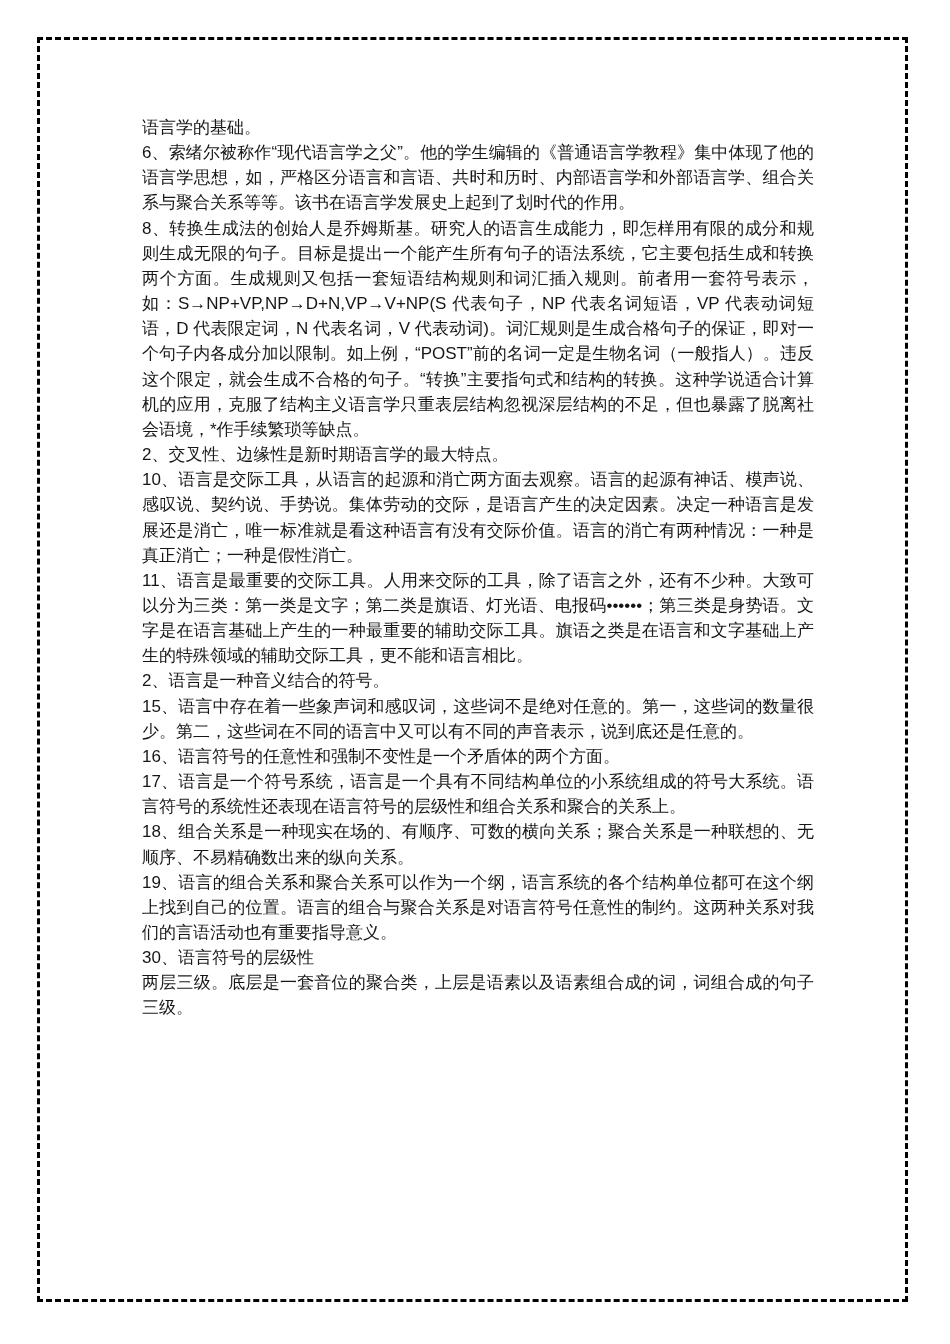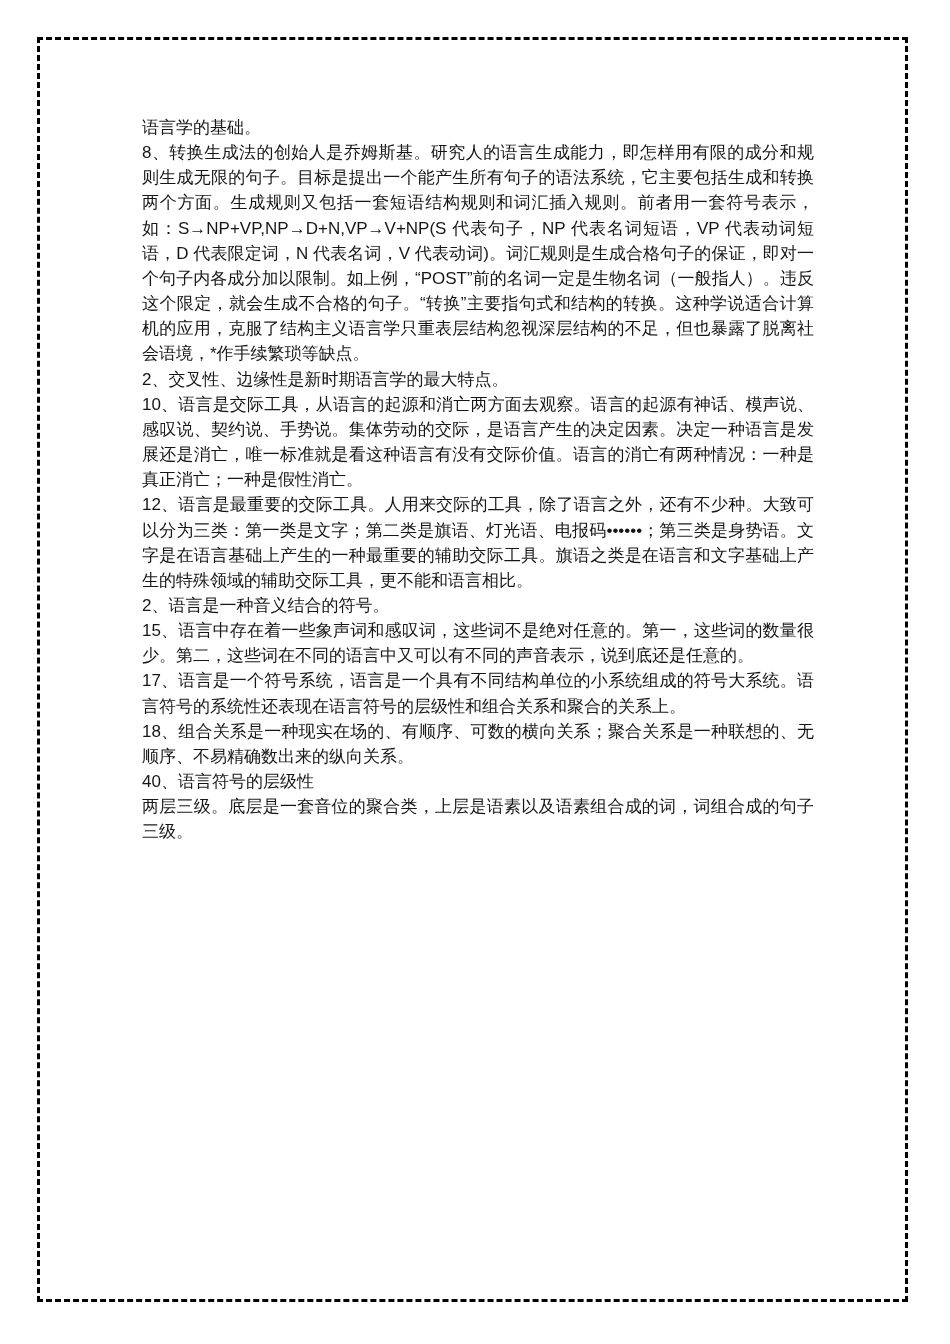--- a/index.html
+++ b/index.html
@@ -49,24 +49,27 @@
     padding: 0;
   }
 </style>
 </head>
 <body>
 
 <div class="page">
   <div class="page-border"></div>
   <div class="content">
     <p>语言学的基础。</p>
+    <p>6、索绪尔被称作“现代语言学之父”。他的学生编辑的《普通语言学教程》集中体现了他的语言学思想，如，严格区分语言和言语、共时和历时、内部语言学和外部语言学、组合关系与聚合关系等等。该书在语言学发展史上起到了划时代的作用。</p>
     <p>8、转换生成法的创始人是乔姆斯基。研究人的语言生成能力，即怎样用有限的成分和规则生成无限的句子。目标是提出一个能产生所有句子的语法系统，它主要包括生成和转换两个方面。生成规则又包括一套短语结构规则和词汇插入规则。前者用一套符号表示，如：S→NP+VP,NP→D+N,VP→V+NP(S 代表句子，NP 代表名词短语，VP 代表动词短语，D 代表限定词，N 代表名词，V 代表动词)。词汇规则是生成合格句子的保证，即对一个句子内各成分加以限制。如上例，“POST”前的名词一定是生物名词（一般指人）。违反这个限定，就会生成不合格的句子。“转换”主要指句式和结构的转换。这种学说适合计算机的应用，克服了结构主义语言学只重表层结构忽视深层结构的不足，但也暴露了脱离社会语境，*作手续繁琐等缺点。</p>
     <p>2、交叉性、边缘性是新时期语言学的最大特点。</p>
     <p>10、语言是交际工具，从语言的起源和消亡两方面去观察。语言的起源有神话、模声说、感叹说、契约说、手势说。集体劳动的交际，是语言产生的决定因素。决定一种语言是发展还是消亡，唯一标准就是看这种语言有没有交际价值。语言的消亡有两种情况：一种是真正消亡；一种是假性消亡。</p>
-    <p>12、语言是最重要的交际工具。人用来交际的工具，除了语言之外，还有不少种。大致可以分为三类：第一类是文字；第二类是旗语、灯光语、电报码••••••；第三类是身势语。文字是在语言基础上产生的一种最重要的辅助交际工具。旗语之类是在语言和文字基础上产生的特殊领域的辅助交际工具，更不能和语言相比。</p>
+    <p>11、语言是最重要的交际工具。人用来交际的工具，除了语言之外，还有不少种。大致可以分为三类：第一类是文字；第二类是旗语、灯光语、电报码••••••；第三类是身势语。文字是在语言基础上产生的一种最重要的辅助交际工具。旗语之类是在语言和文字基础上产生的特殊领域的辅助交际工具，更不能和语言相比。</p>
     <p>2、语言是一种音义结合的符号。</p>
     <p>15、语言中存在着一些象声词和感叹词，这些词不是绝对任意的。第一，这些词的数量很少。第二，这些词在不同的语言中又可以有不同的声音表示，说到底还是任意的。</p>
+    <p>16、语言符号的任意性和强制不变性是一个矛盾体的两个方面。</p>
     <p>17、语言是一个符号系统，语言是一个具有不同结构单位的小系统组成的符号大系统。语言符号的系统性还表现在语言符号的层级性和组合关系和聚合的关系上。</p>
     <p>18、组合关系是一种现实在场的、有顺序、可数的横向关系；聚合关系是一种联想的、无顺序、不易精确数出来的纵向关系。</p>
-    <p>40、语言符号的层级性</p>
+    <p>19、语言的组合关系和聚合关系可以作为一个纲，语言系统的各个结构单位都可在这个纲上找到自己的位置。语言的组合与聚合关系是对语言符号任意性的制约。这两种关系对我们的言语活动也有重要指导意义。</p>
+    <p>30、语言符号的层级性</p>
     <p>两层三级。底层是一套音位的聚合类，上层是语素以及语素组合成的词，词组合成的句子三级。</p>
   </div>
 </div>
 
 </body></html>

